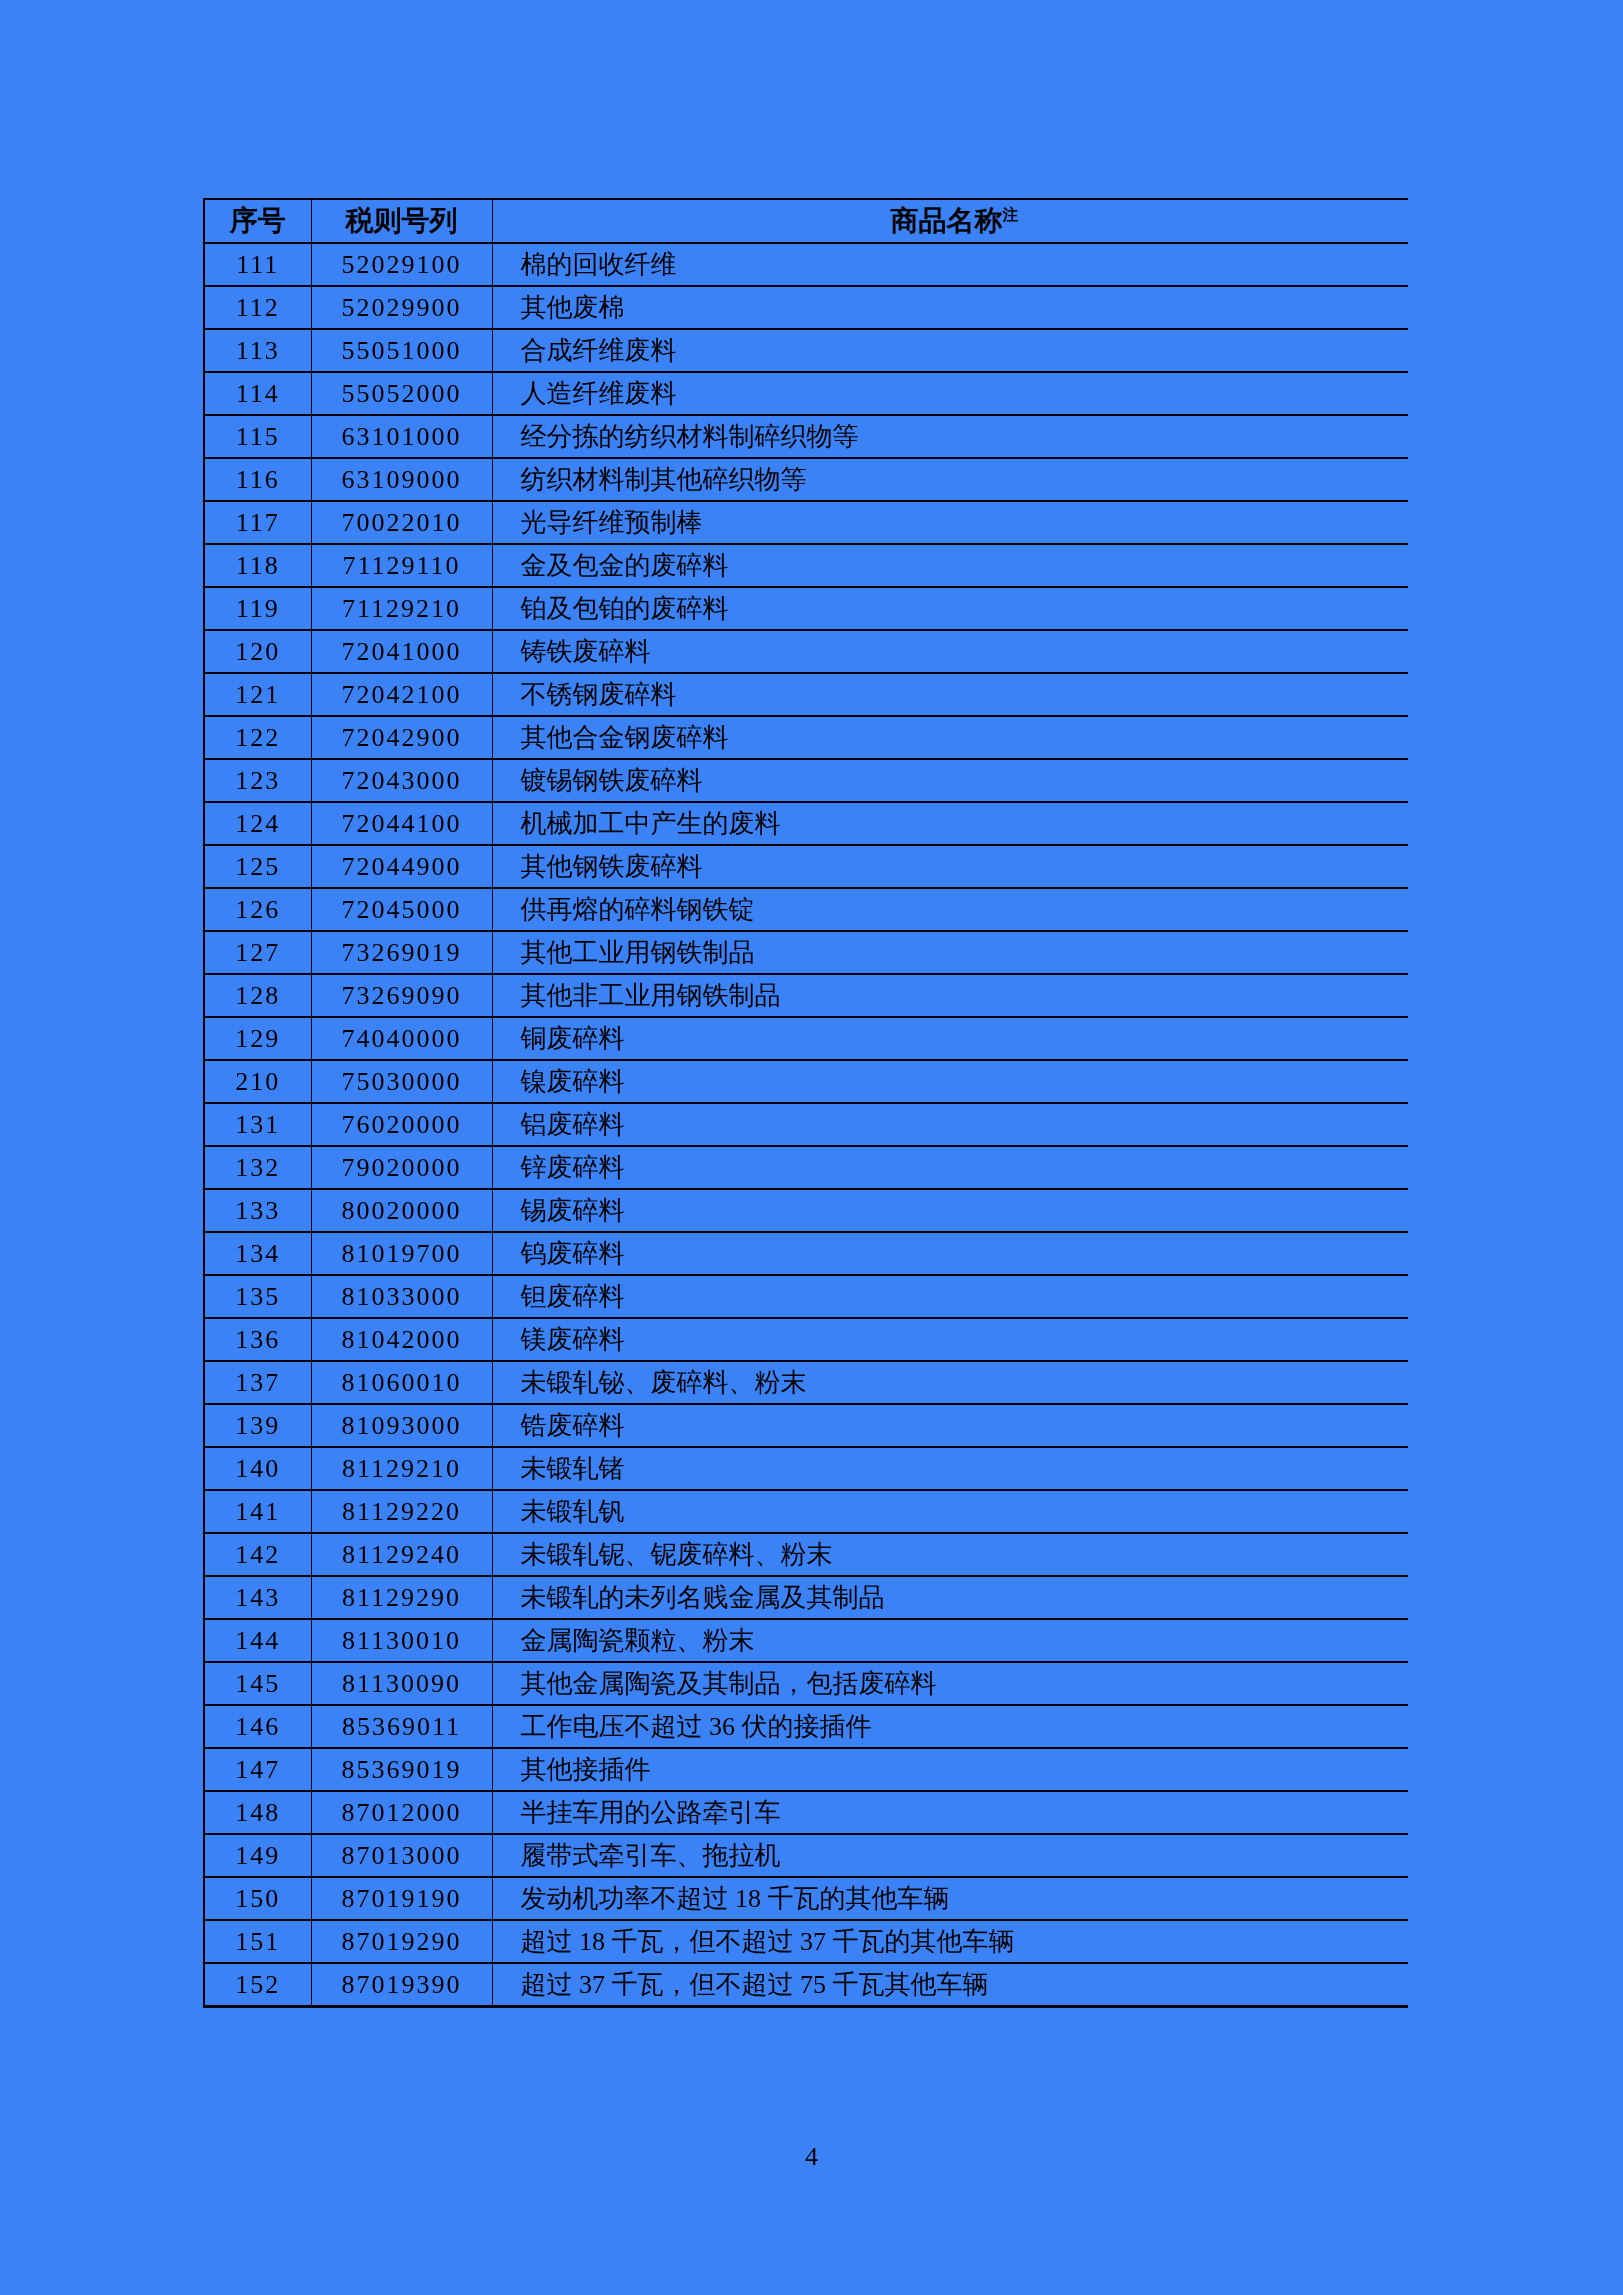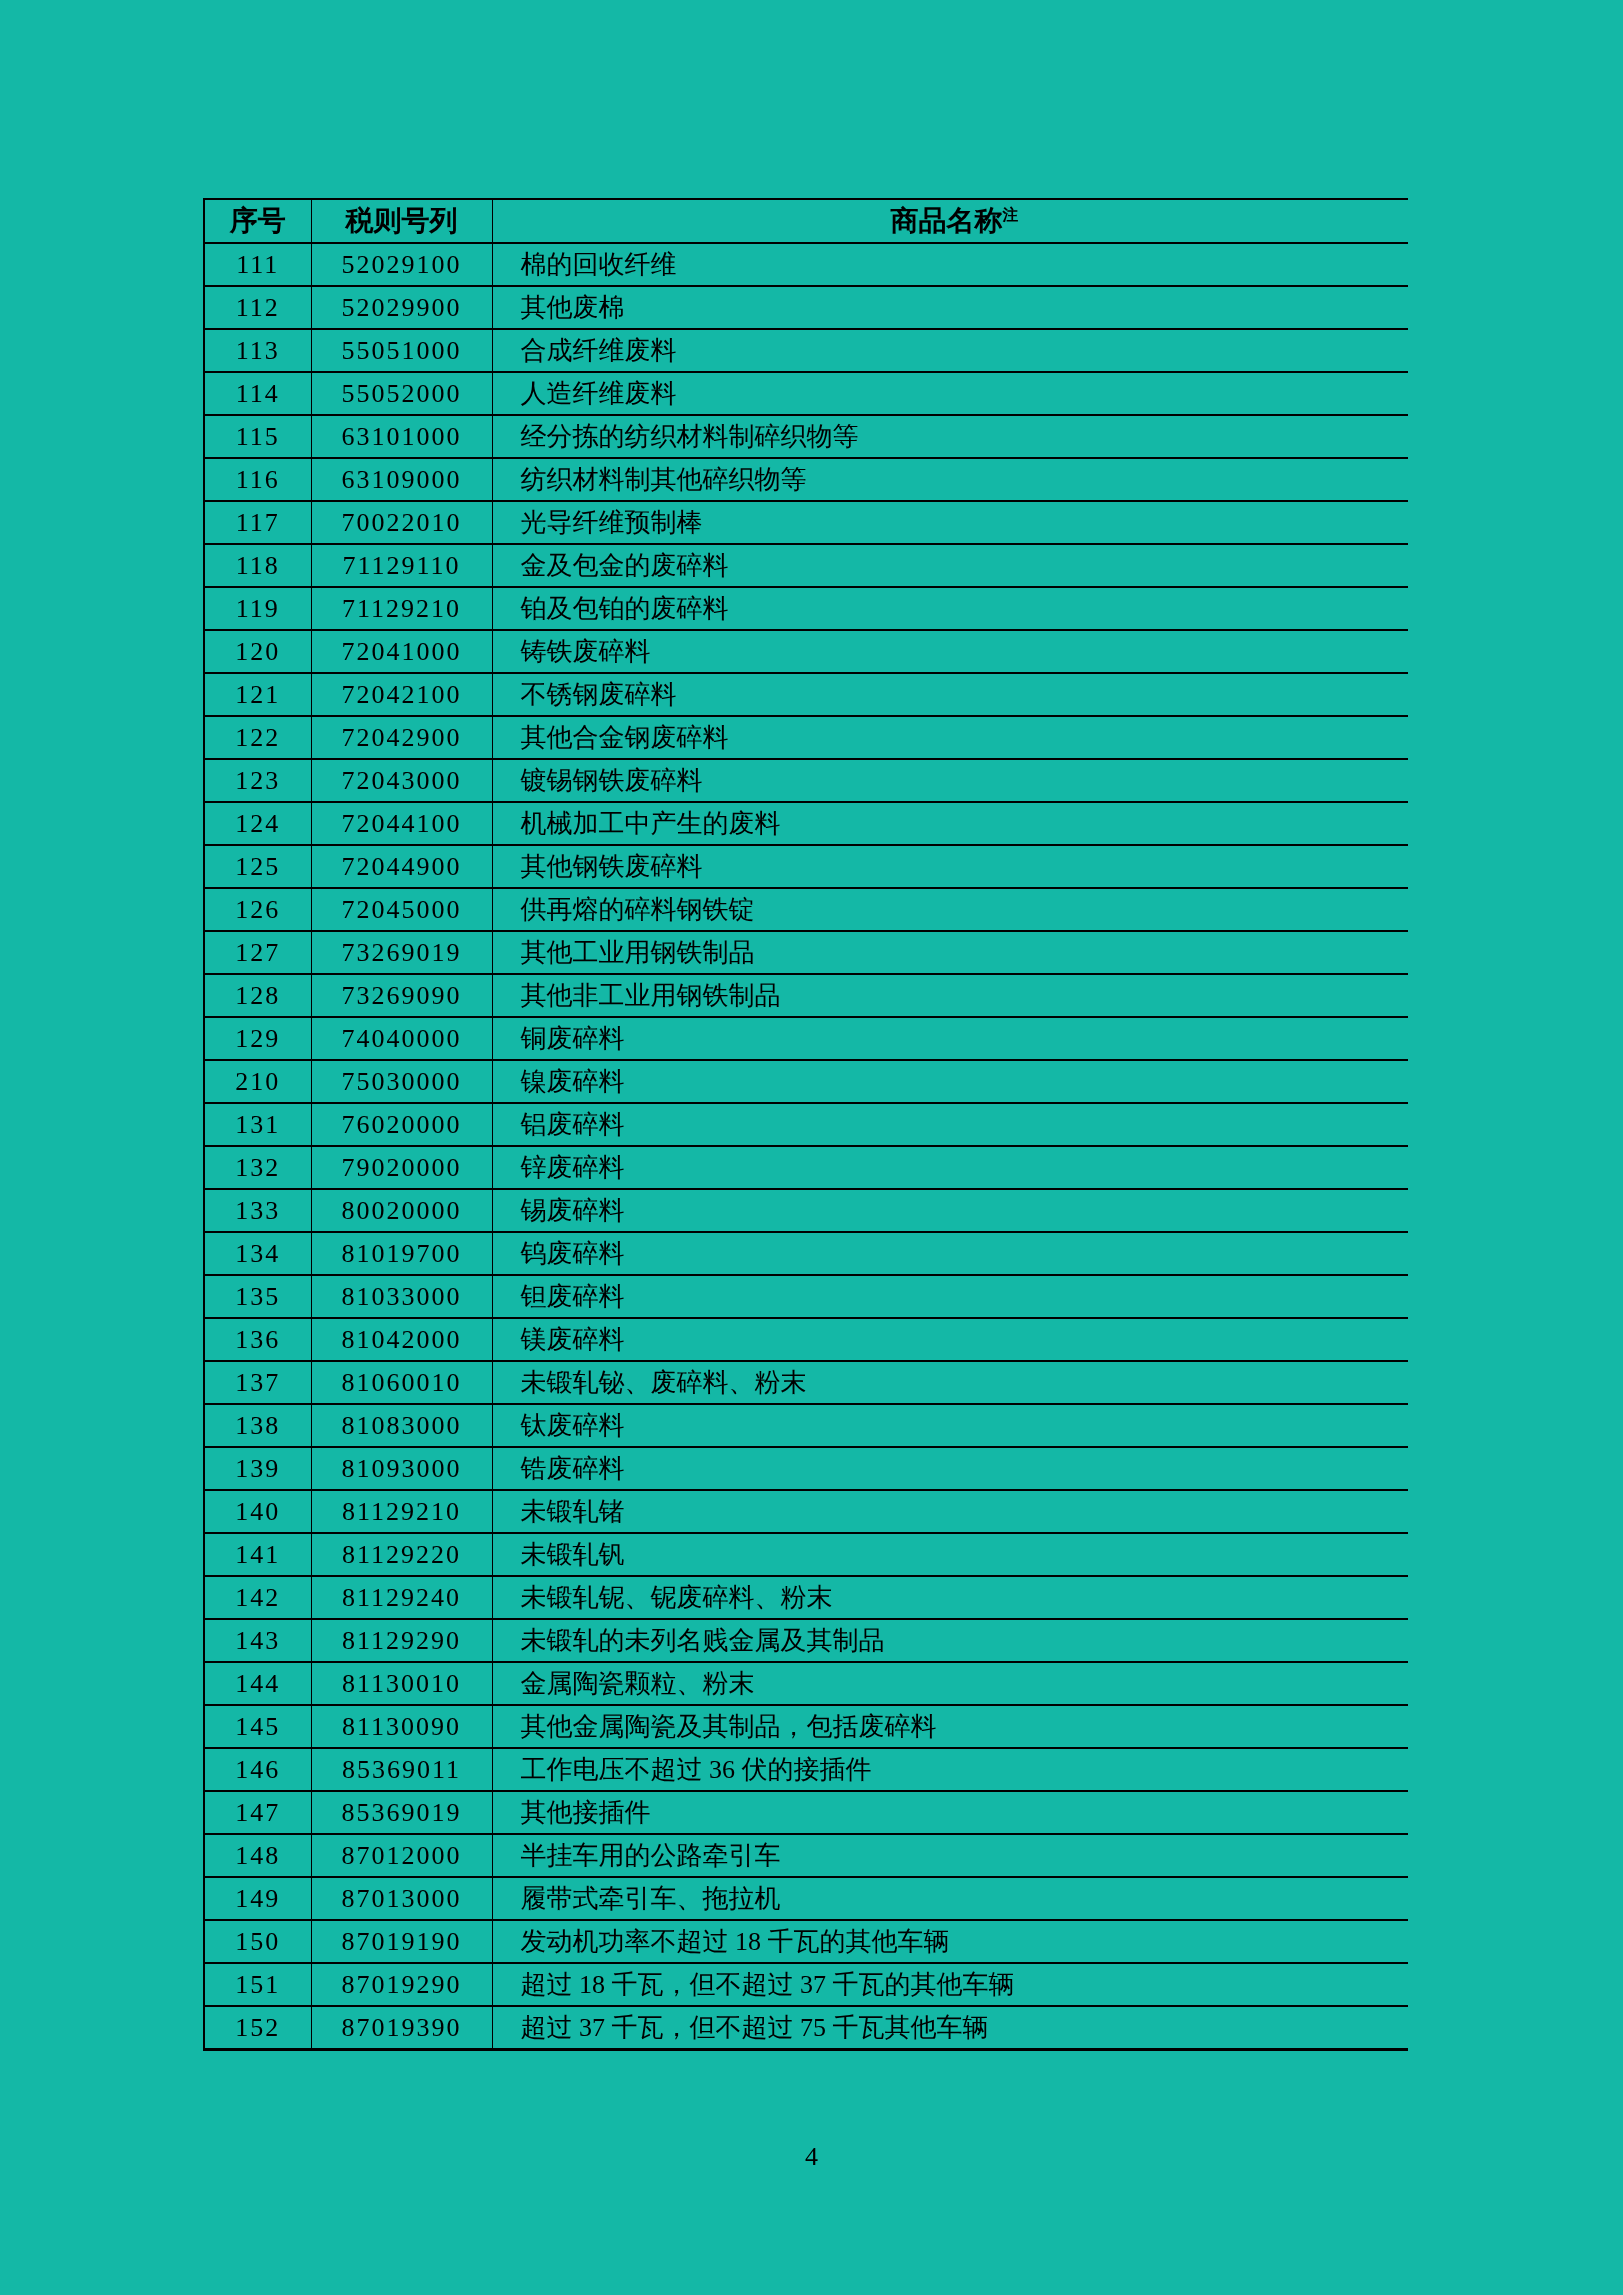--- a/index.html
+++ b/index.html
@@ -13,21 +13,21 @@
     position: relative;
     overflow: hidden;
     font-family: "Liberation Serif", "DejaVu Serif", serif;
     color: #000000;
   }
   .page {
     position: absolute;
     left: 0; top: 0;
     width: 1623px;
     height: 2295px;
-    background: #14b8a6;
+    background: #3b82f6;
     text-decoration: underline;
   }
   table.tariff-table {
     position: absolute;
     left: 203px;
     top: 198px;
     width: 1204px;
     border-collapse: collapse;
     table-layout: fixed;
     border-top: 2.6px solid #000;
@@ -251,25 +251,20 @@
       <td class="c-code">81042000</td>
       <td class="c-name">镁废碎料</td>
     </tr>
 
     <tr>
       <td class="c-idx">137</td>
       <td class="c-code">81060010</td>
       <td class="c-name">未锻轧铋、废碎料、粉末</td>
     </tr>
 
-    <tr>
-      <td class="c-idx">138</td>
-      <td class="c-code">81083000</td>
-      <td class="c-name">钛废碎料</td>
-    </tr>
 
     <tr>
       <td class="c-idx">139</td>
       <td class="c-code">81093000</td>
       <td class="c-name">锆废碎料</td>
     </tr>
 
     <tr>
       <td class="c-idx">140</td>
       <td class="c-code">81129210</td>

